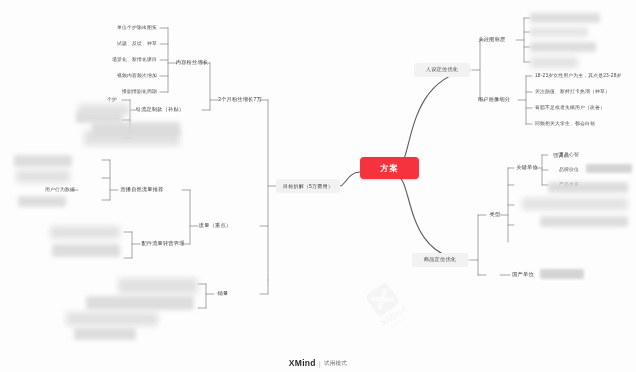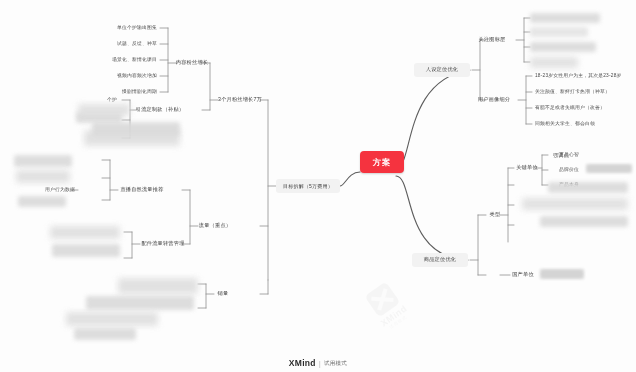--- a/index.html
+++ b/index.html
@@ -193,21 +193,21 @@
       <path d="M132,232 L124,232"></path>
       <path d="M132,258 L124,258"></path>
 
       <path d="M214,294 L206,294"></path>
       <path d="M206,284 L206,308"></path>
       <path d="M206,284 L198,284"></path>
       <path d="M206,308 L198,308"></path>
     </g>
   </svg>
 
-  <div class="central" style="left:360px;top:151px;width:44px;height:22px;font-family:Liberation Serif, serif;">方案</div>
+  <div class="central" style="left:360px;top:157px;width:59px;height:22px;font-family:Liberation Serif, serif;">方案</div>
 
   <div class="node mid" style="left:414px;top:63px;width:56px;height:14px;">人设定位优化</div>
 
   <div class="node plain" style="left:468px;top:34px;width:48px;height:12px;">关注图标层</div>
 
   <div class="blur" style="left:530px;top:13px;width:70px;height:10px;"></div>
   <div class="blur light" style="left:530px;top:27px;width:58px;height:10px;"></div>
   <div class="blur" style="left:530px;top:42px;width:66px;height:10px;"></div>
   <div class="blur soft" style="left:530px;top:57px;width:48px;height:11px;"></div>
 

